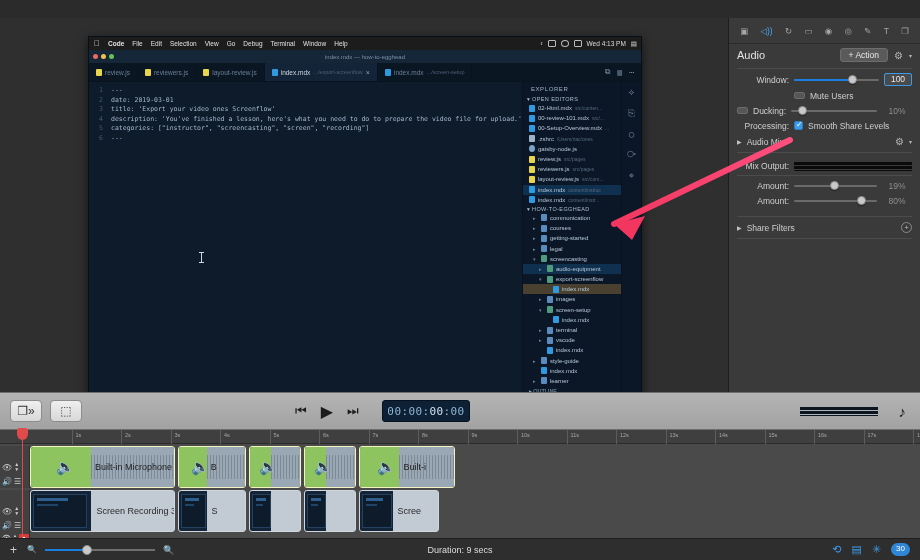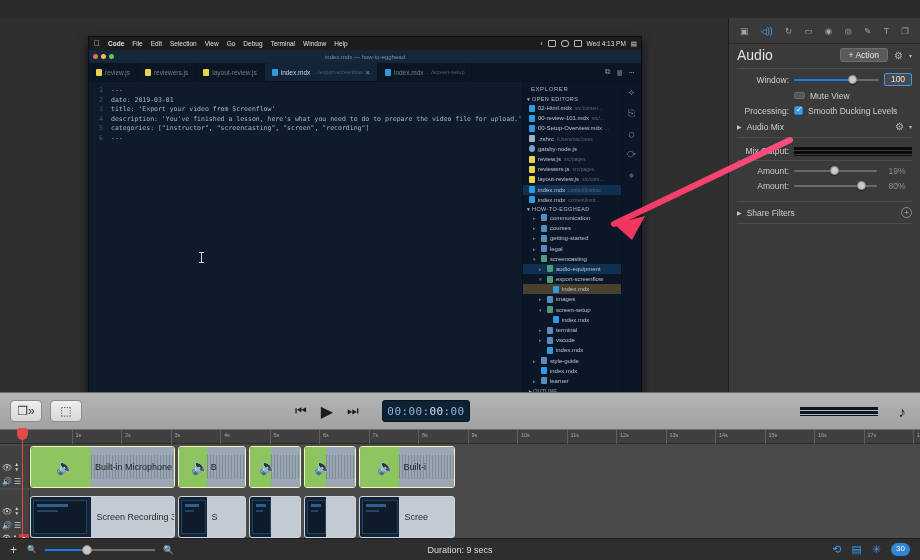--- a/index.html
+++ b/index.html
@@ -146,21 +146,21 @@
   }
   .insp-tabs{
     height:26px; display:flex; align-items:center; justify-content:space-around;
     padding:0 5px; border-bottom:1px solid #2a2a2a; background:#3a3a3a;
   }
   .insp-tabs .ti{ color:#a8a8a8; cursor:default; display:flex; align-items:center;}
   .insp-tabs .ti.on{ color:#4ba3ef; }
   .insp-head{
     height:22px; display:flex; align-items:center; padding:0 8px; gap:6px;
   }
-  .insp-head .h-title{ font-size:14px; color:#e2e2e2; }
+  .insp-head .h-title{ font-size:11px; color:#e2e2e2; }
   .action-btn{
     margin-left:auto; background:#5a5a5a; border:1px solid #6d6d6d; border-radius:3px;
     padding:1px 8px; font-size:8.5px; color:#e8e8e8;
   }
   .gear-ic{ color:#b5b5b5; font-size:10px; }
   .chev{ font-size:6px; color:#b5b5b5; }
   .insp-div{ height:1px; background:#4c4c4c; margin:2px 8px; }
 
   .row{ display:flex; align-items:center; gap:5px; padding:2px 8px; min-height:15px;}
   .row .lbl{ text-align:right; color:#cfcfcf; font-size:8.5px; }
@@ -419,21 +419,21 @@
           <div class="code-line">
             <span class="ln">1</span>
             <span class="ctext">---</span>
           </div>
           <div class="code-line">
             <span class="ln">2</span>
             <span class="ctext">date: 2019-03-01</span>
           </div>
           <div class="code-line">
             <span class="ln">3</span>
-            <span class="ctext">title: 'Export your video from Screenflow'</span>
+            <span class="ctext">title: 'Export your video ones Screenflow'</span>
           </div>
           <div class="code-line">
             <span class="ln">4</span>
             <span class="ctext">description: 'You've finished a lesson, here's what you need to do to prepare the video file for upload.'</span>
           </div>
           <div class="code-line">
             <span class="ln">5</span>
             <span class="ctext">categories: ["instructor", "screencasting", "screen", "recording"]</span>
           </div>
           <div class="code-line">
@@ -656,28 +656,37 @@
         <span class="track"></span>
           <span class="fill" style="width:66%"></span>
         <span class="knob" style="left:63%"></span>
       </span>
       <span class="numfield">100</span>
     </div>
 
     <div class="row">
       <span class="lbl w56"></span>
       <span class="sw"></span>
-      <span>Mute View</span>
-    </div>
-
+      <span>Mute Users</span>
+    </div>
+
+    <div class="row">
+      <span class="sw"></span>
+      <span class="lbl disabled">Ducking:</span>
+      <span class="slider">
+        <span class="track"></span>
+        <span class="knob" style="left:8%"></span>
+      </span>
+      <span class="valtext">10%</span>
+    </div>
 
     <div class="row">
       <span class="lbl w56">Processing:</span>
       <span class="cb checked"></span>
-      <span>Smooth Ducking Levels</span>
+      <span>Smooth Share Levels</span>
     </div>
 
     <div class="disclosure">
       <span class="tri">▶</span>
       <span>Audio Mix</span>
       <span class="gear-ic" style="margin-left:auto">⚙</span>
       <span class="chev">▾</span>
     </div>
     <div class="insp-div"></div>
 
@@ -845,38 +854,38 @@
       <span>👁</span>
       <span style="display:flex;flex-direction:column;font-size:5px;line-height:5px">
           <span>▲</span>
           <span>▼</span>
         </span>
     </div>
     <div class="track-head" style="top:60px; height:42px; left:0; width:30px; background:none; border:none; align-items:flex-end; padding-bottom:2px">
       <span>🔊</span>
       <span>☰</span>
     </div>
-    <div class="lane" style="top:66px; height:42px" id="video-lane">
+    <div class="lane" style="top:60px; height:42px" id="video-lane">
         <div class="vclip" style="left: 0px; width: 145px;">
           <span class="thumb"></span>
           <span class="cname">Screen Recording 3</span>
         </div>
         <div class="vclip" style="left: 148px; width: 68px;">
           <span class="thumb"></span>
           <span class="cname">S</span>
         </div>
         <div class="vclip" style="left: 219px; width: 52px;">
           <span class="thumb"></span>
           <span class="cname"></span>
         </div>
         <div class="vclip" style="left: 274px; width: 52px;">
           <span class="thumb"></span>
           <span class="cname"></span>
         </div>
-        <div class="vclip" style="left: 329px; width: 96px;">
+        <div class="vclip" style="left: 329px; width: 80px;">
           <span class="thumb"></span>
           <span class="cname">Scree</span>
         </div>
       </div>
 
     <div class="track-head" style="top:102px; height:12px">
       <span style="font-size:7px">👁</span>
       <span style="display:flex;flex-direction:column;font-size:4px;line-height:4px">
           <span>▲</span>
           <span>▼</span>

